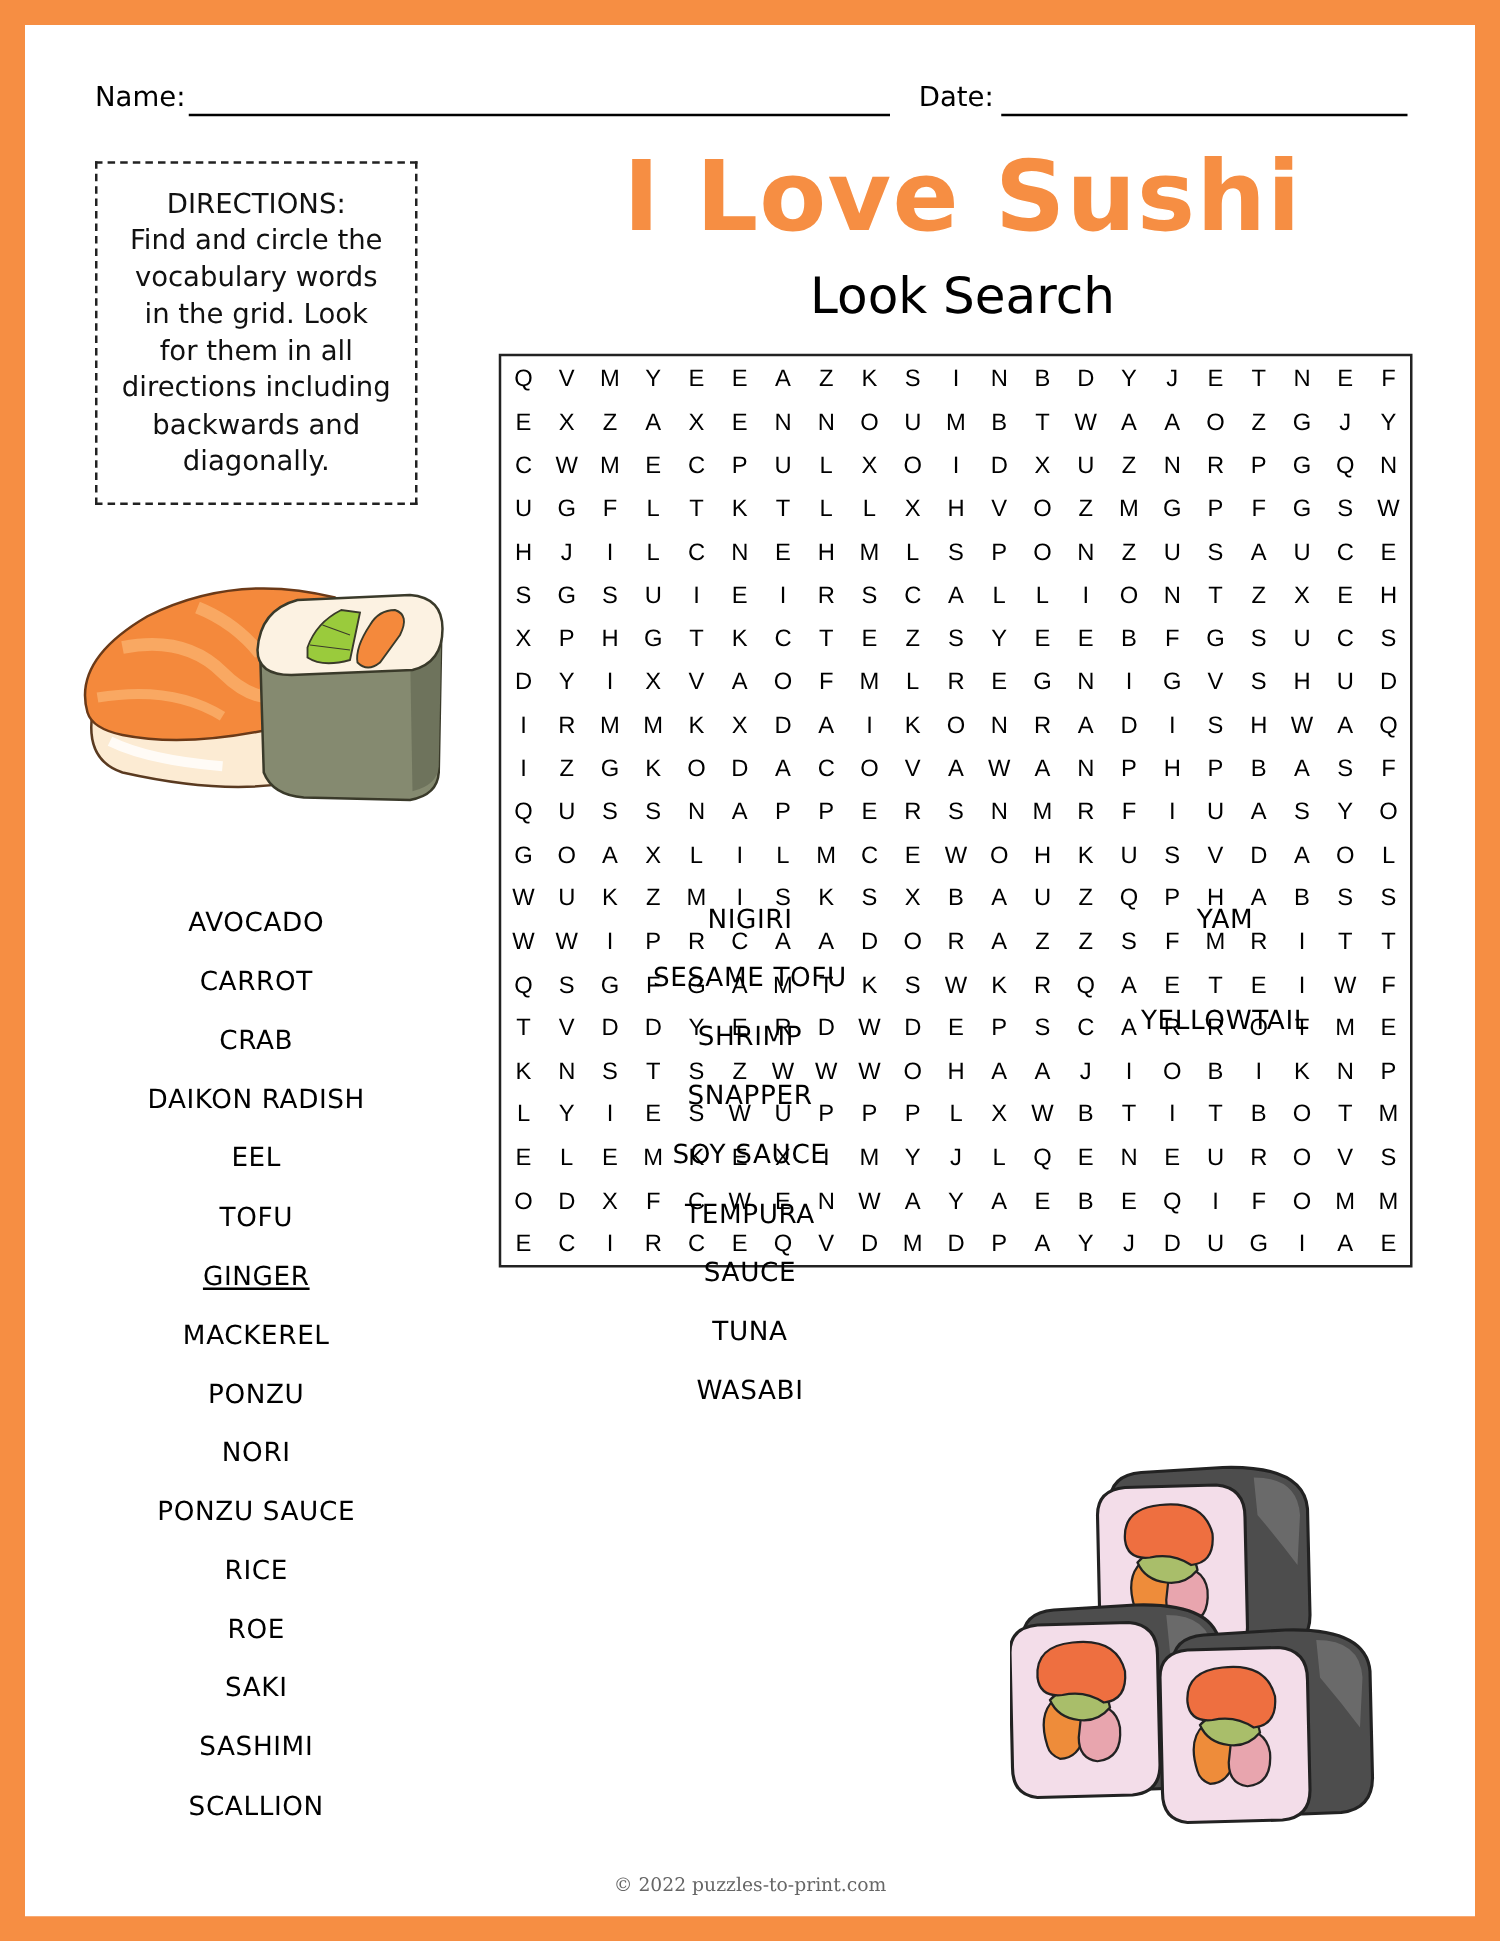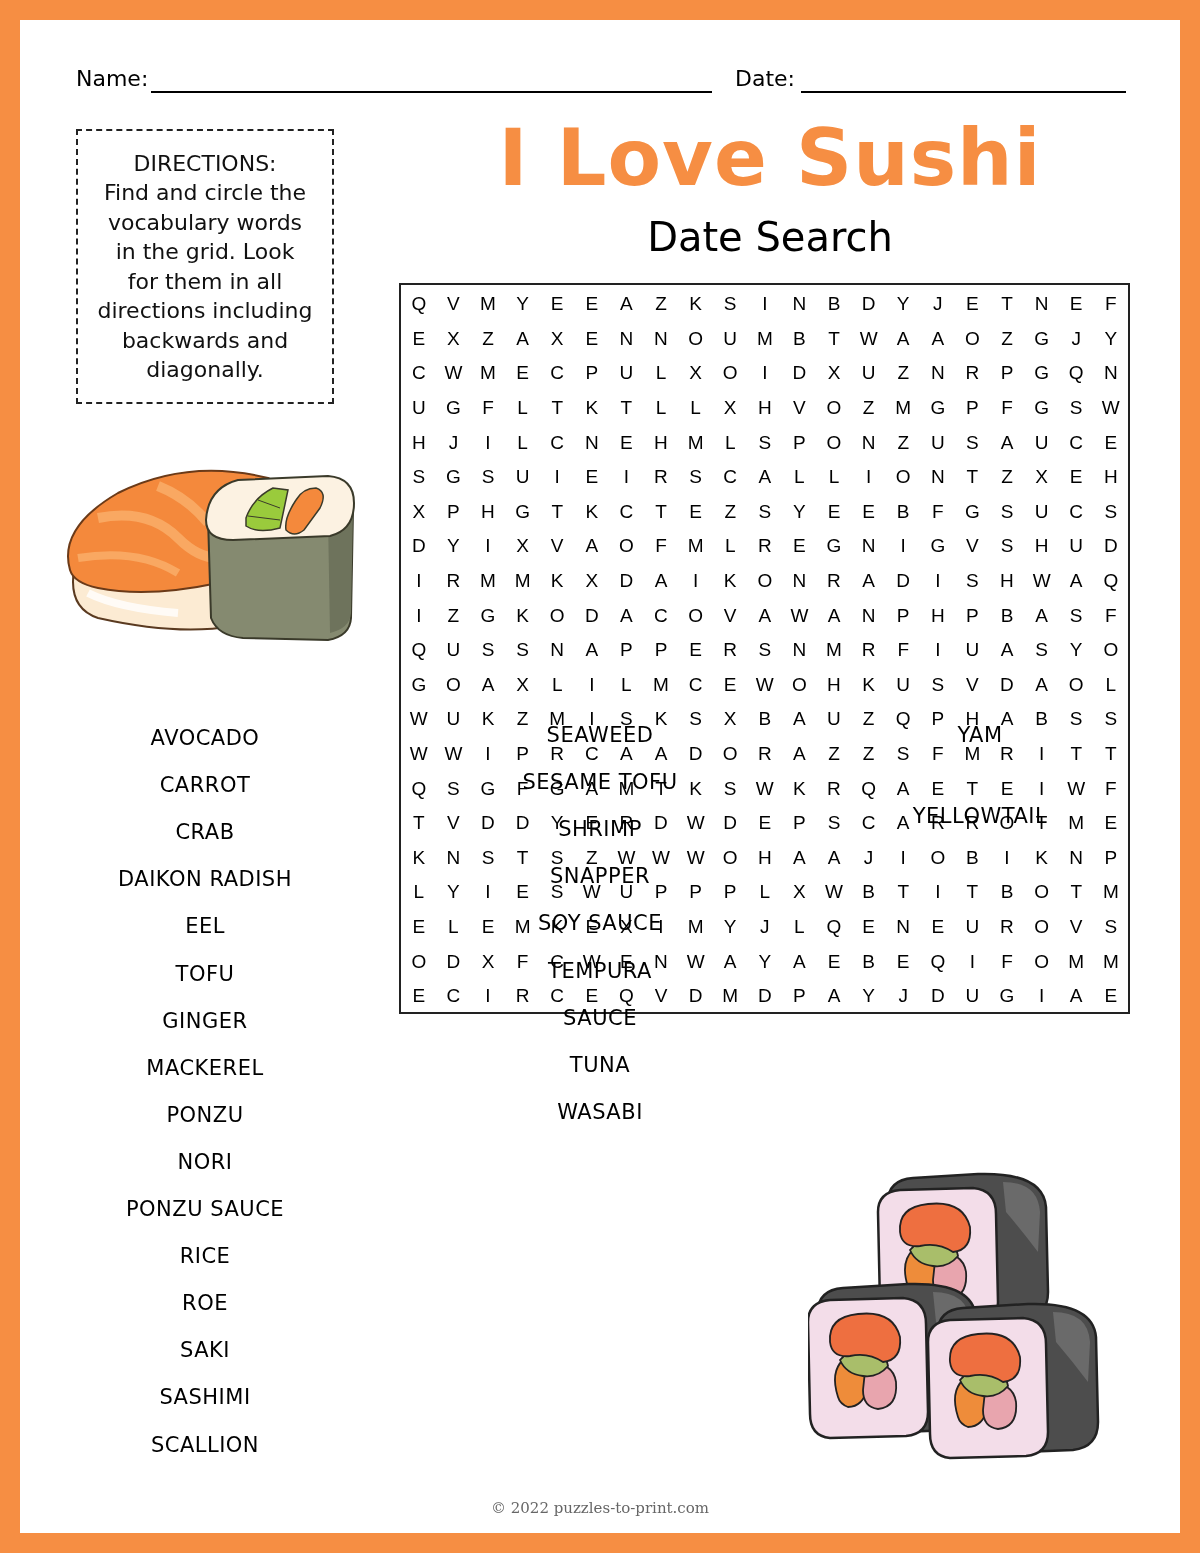--- a/index.html
+++ b/index.html
@@ -77,21 +77,21 @@
 Find and circle the
 vocabulary words
 in the grid.  Look
 for them in all
 directions including
 backwards and
 diagonally.</div>
 </div>
 
 <div class="title">I Love Sushi</div>
-<div class="subtitle">Date Search</div>
+<div class="subtitle">Look Search</div>
 
 <svg class="illus" style="left:58px; top:458px;" width="305" height="190" viewBox="0 0 305 190">
 
   <path d="M16 112 Q10 150 40 160 Q120 178 175 168 Q200 160 195 130 L180 110 Z" fill="#FCEBD3" stroke="#5a3a20" stroke-width="2"></path>
   <path d="M30 135 Q60 150 120 155" stroke="#ffffff" stroke-width="8" fill="none" opacity="0.8"></path>
 
   <path d="M12 112 Q0 70 60 35 Q130 0 210 20 Q240 35 215 75 Q180 120 160 125 Q90 140 40 130 Q16 125 12 112 Z" fill="#F4893C" stroke="#6b3a18" stroke-width="2"></path>
   <path d="M40 60 Q90 50 120 80 Q150 110 180 95" stroke="#F9A862" stroke-width="10" fill="none"></path>
   <path d="M100 28 Q130 40 150 65" stroke="#F9A862" stroke-width="10" fill="none"></path>
   <path d="M20 100 Q80 90 120 115" stroke="#F9A862" stroke-width="8" fill="none"></path>
@@ -594,31 +594,31 @@
     </div>
   </div>
 
 <div id="wordlists">
     <div class="word" style="left: 55px; top: 726px;">AVOCADO</div>
     <div class="word" style="left: 55px; top: 773.1px;">CARROT</div>
     <div class="word" style="left: 55px; top: 820.2px;">CRAB</div>
     <div class="word" style="left: 55px; top: 867.3px;">DAIKON RADISH</div>
     <div class="word" style="left: 55px; top: 914.4px;">EEL</div>
     <div class="word" style="left: 55px; top: 961.5px;">TOFU</div>
-    <div class="word" style="left: 55px; top: 1008.6px;">GINGER</div>
+    <div class="word" style="left: 55px; top: 1008.6px; text-decoration: underline;">GINGER</div>
     <div class="word" style="left: 55px; top: 1055.7px;">MACKEREL</div>
     <div class="word" style="left: 55px; top: 1102.8px;">PONZU</div>
     <div class="word" style="left: 55px; top: 1149.9px;">NORI</div>
     <div class="word" style="left: 55px; top: 1197px;">PONZU SAUCE</div>
     <div class="word" style="left: 55px; top: 1244.1px;">RICE</div>
     <div class="word" style="left: 55px; top: 1291.2px;">ROE</div>
     <div class="word" style="left: 55px; top: 1338.3px;">SAKI</div>
     <div class="word" style="left: 55px; top: 1385.4px;">SASHIMI</div>
     <div class="word" style="left: 55px; top: 1432.5px;">SCALLION</div>
-    <div class="word" style="left: 450px; top: 723px;">SEAWEED</div>
+    <div class="word" style="left: 450px; top: 723px;">NIGIRI</div>
     <div class="word" style="left: 450px; top: 770.1px;">SESAME TOFU</div>
     <div class="word" style="left: 450px; top: 817.2px;">SHRIMP</div>
     <div class="word" style="left: 450px; top: 864.3px;">SNAPPER</div>
     <div class="word" style="left: 450px; top: 911.4px;">SOY SAUCE</div>
     <div class="word" style="left: 450px; top: 958.5px;">TEMPURA</div>
     <div class="word" style="left: 450px; top: 1005.6px;">SAUCE</div>
     <div class="word" style="left: 450px; top: 1052.7px;">TUNA</div>
     <div class="word" style="left: 450px; top: 1099.8px;">WASABI</div>
     <div class="word" style="left: 830px; top: 723px;">YAM</div>
     <div class="word" style="left: 830px; top: 804px;">YELLOWTAIL</div>

